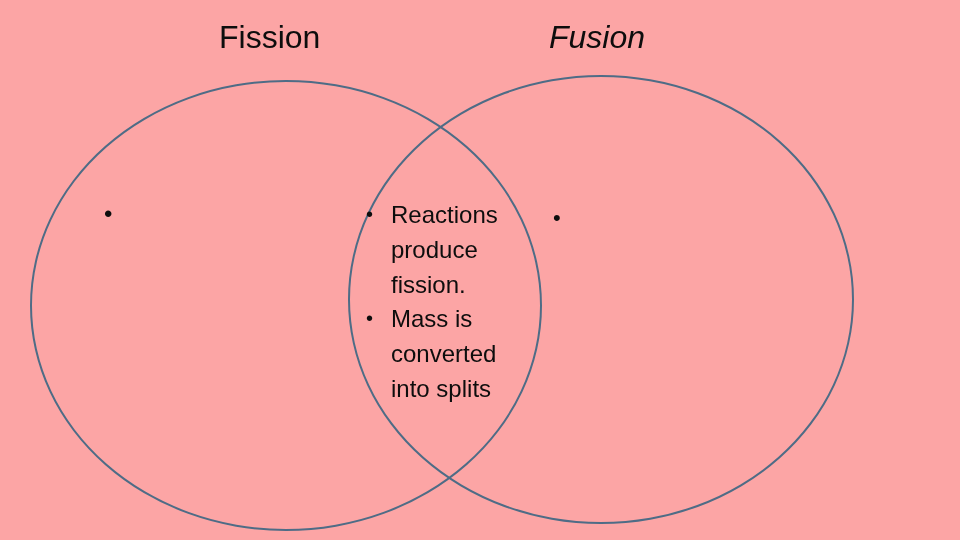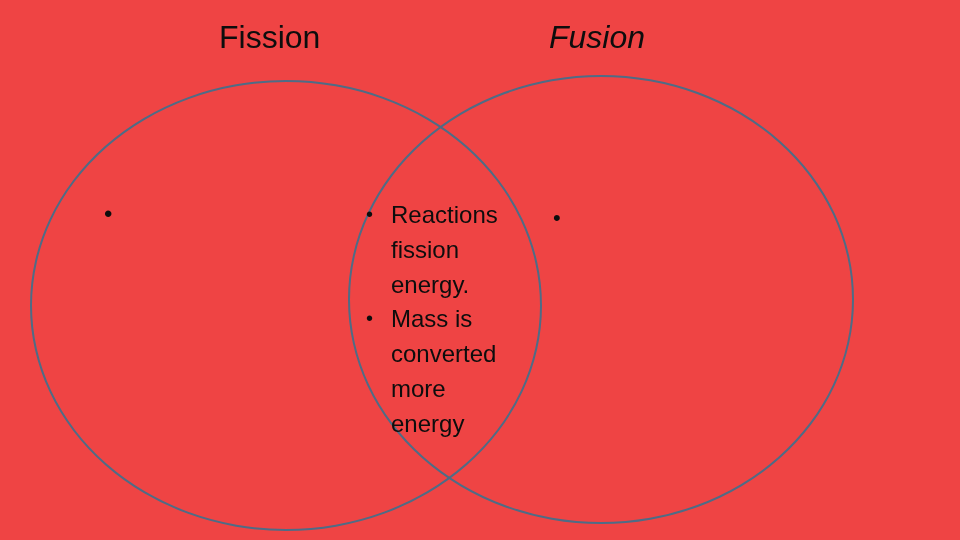--- a/index.html
+++ b/index.html
@@ -4,21 +4,21 @@
 <style>
   html, body {
     margin: 0;
     padding: 0;
     background: #ffffff;
   }
   .slide {
     position: relative;
     width: 960px;
     height: 540px;
-    background: #ef4444;
+    background: #fca5a5;
     overflow: hidden;
     font-family: "Liberation Sans", sans-serif;
     color: #0d0d0d;
   }
   .venn-circle {
     position: absolute;
     border: 2px solid #4e6c86;
     border-radius: 50%;
     background: transparent;
     box-sizing: border-box;
@@ -102,25 +102,25 @@
 
   <div class="bullet-list list-left">
     <div class="bullet-row">
       <span class="bullet-glyph">•</span>
     </div>
   </div>
 
   <div class="bullet-list list-overlap">
     <div class="bullet-row">
       <span class="bullet-glyph">•</span>
-      <span class="bullet-text">Reactions fission energy.</span>
+      <span class="bullet-text">Reactions produce fission.</span>
     </div>
     <div class="bullet-row">
       <span class="bullet-glyph">•</span>
-      <span class="bullet-text">Mass is converted more energy</span>
+      <span class="bullet-text">Mass is converted into splits</span>
     </div>
   </div>
 
   <div class="bullet-list list-right">
     <div class="bullet-row">
       <span class="bullet-glyph">•</span>
     </div>
   </div>
 
 </div>

